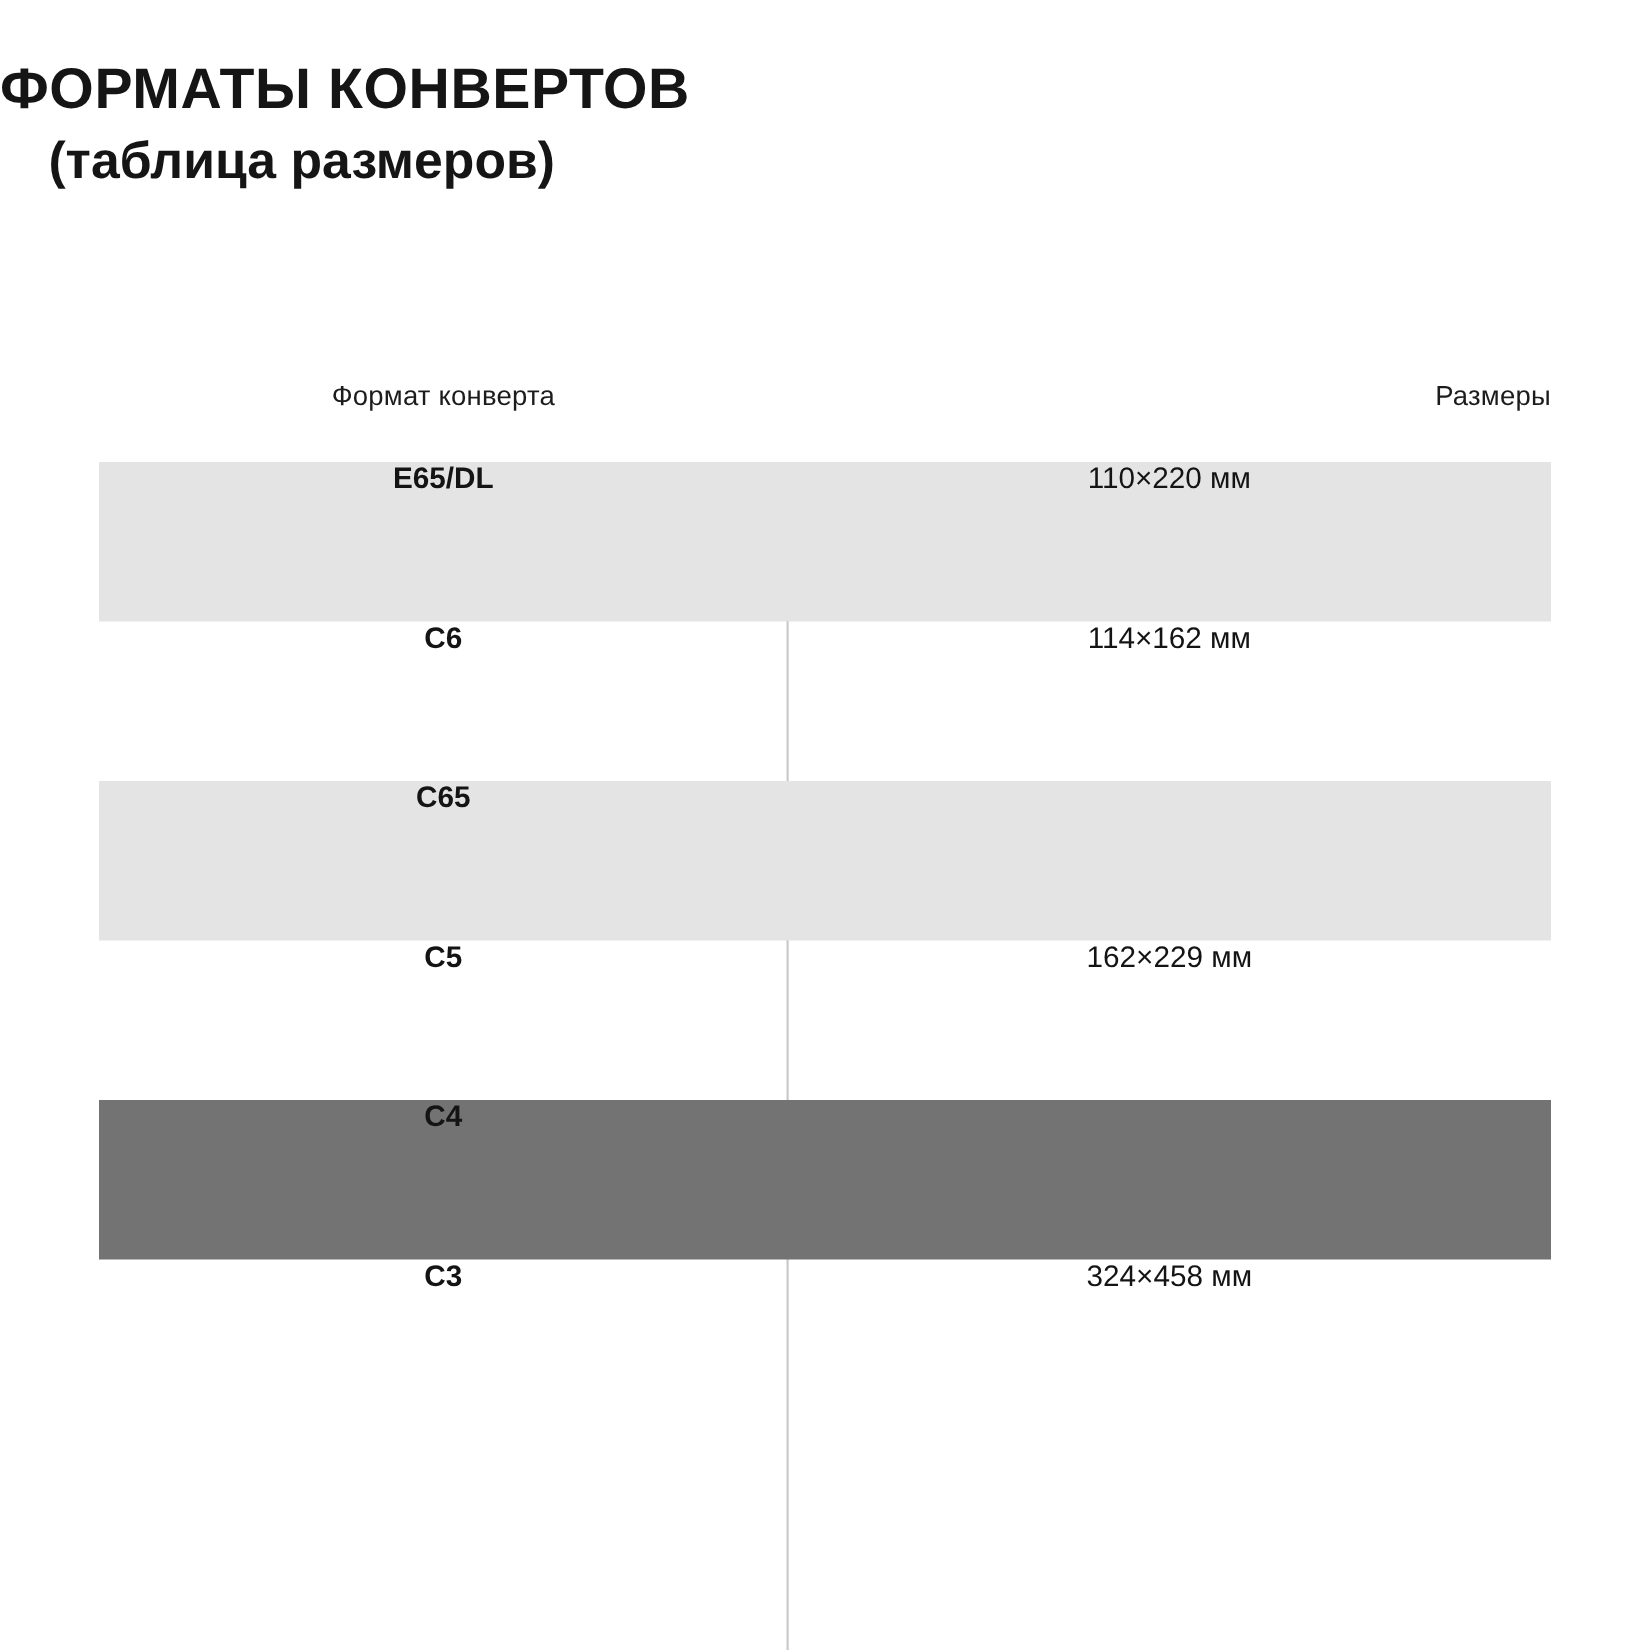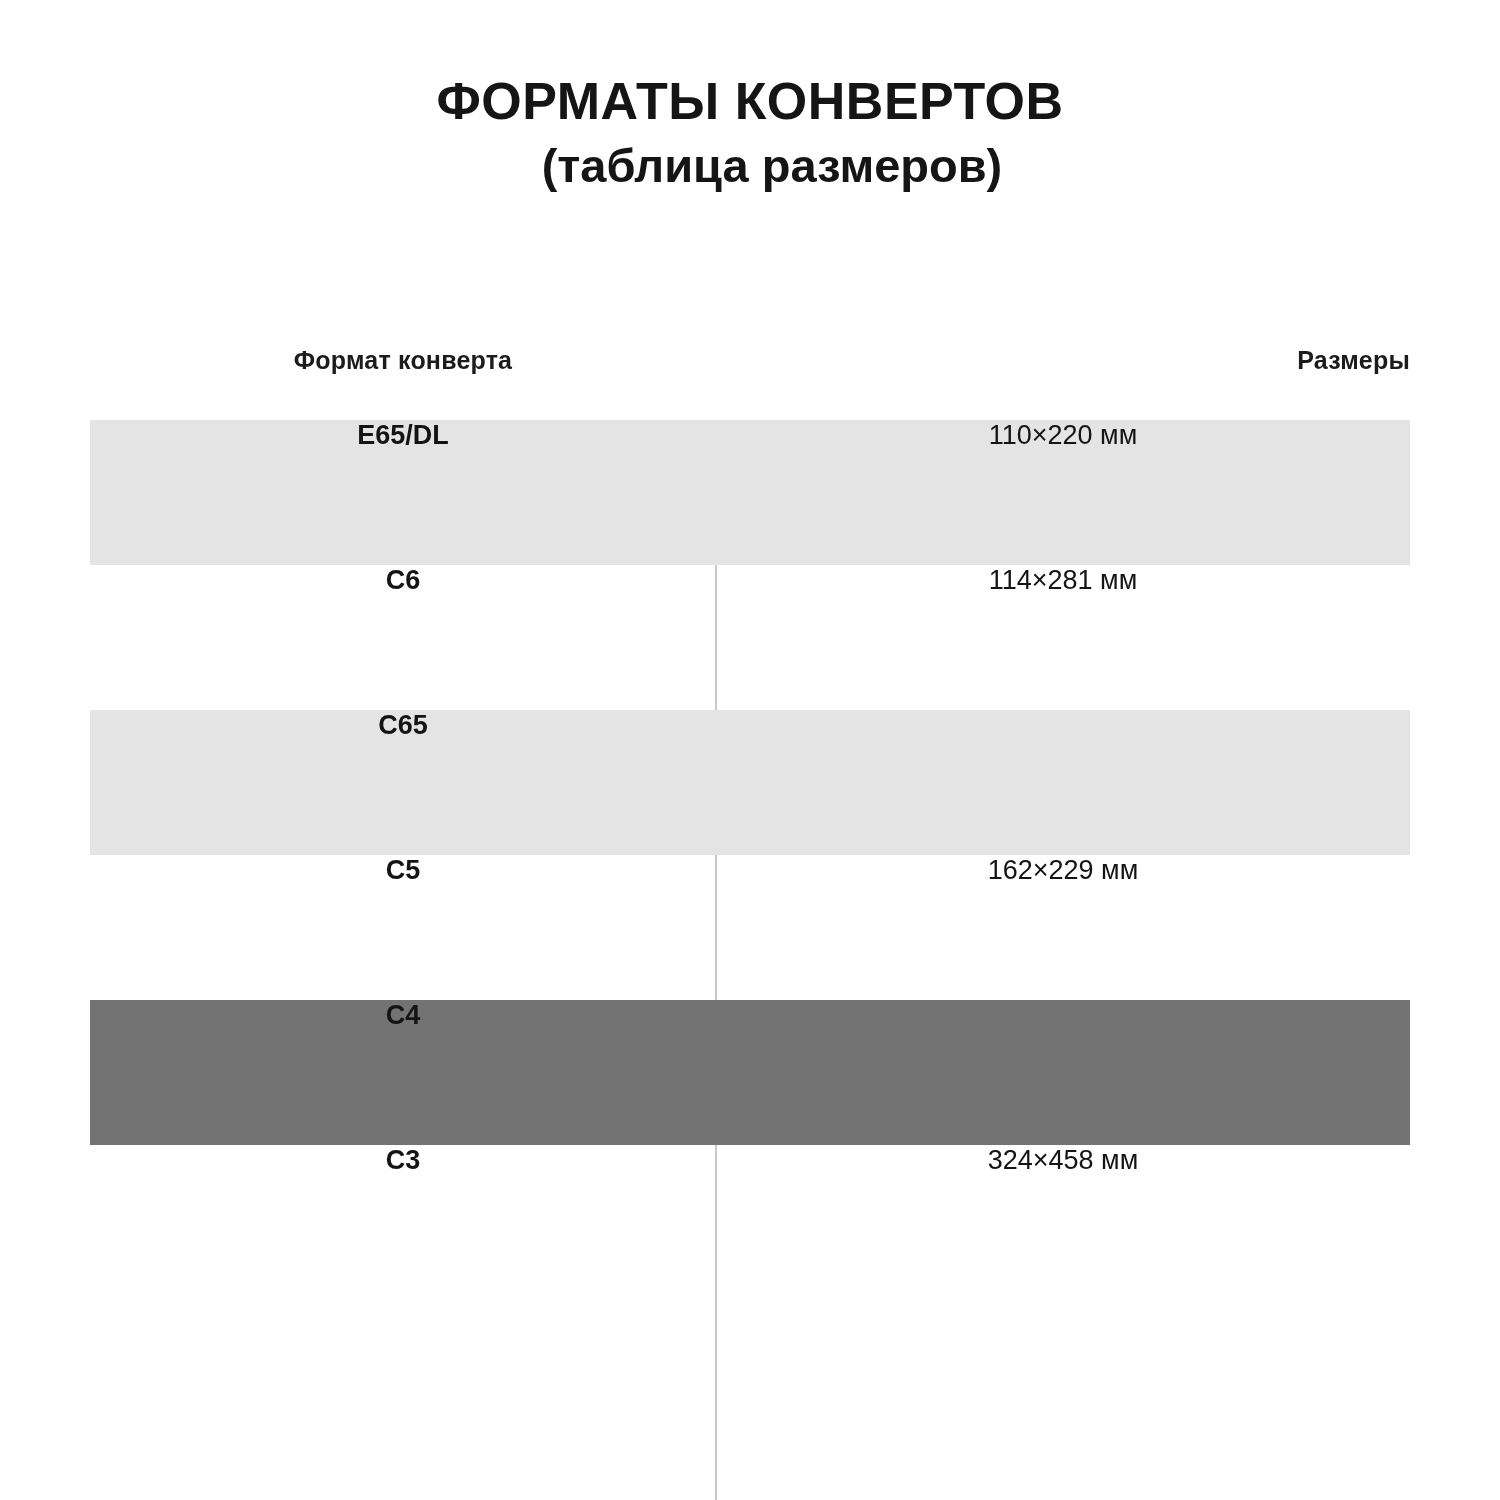--- a/index.html
+++ b/index.html
@@ -16,22 +16,22 @@
   }
 
   .page {
     position: relative;
     width: 1500px;
     height: 1500px;
     box-sizing: border-box;
   }
 
   .title-block {
-    text-align: center;
-    padding-top: 72px;
+    text-align: left;
+    padding-top: 52px;
   }
   .title-line-1 {
     font-size: 52px;
     font-weight: bold;
     letter-spacing: 0.5px;
     line-height: 1.15;
     color: #151515;
   }
   .title-line-2 {
     font-size: 47px;
@@ -49,21 +49,21 @@
     width: 1320px;
   }
 
   .head-row {
     display: flex;
     height: 120px;
     align-items: center;
   }
   .head-cell {
     font-size: 25px;
-    font-weight: bold;
+    font-weight: normal;
     color: #1c1c1c;
     text-align: center;
     letter-spacing: 0.2px;
   }
   .col-left {
     width: 626px;
     flex: 0 0 626px;
   }
   .col-right {
     width: 694px;
@@ -131,21 +131,21 @@
 
       <div class="divider"></div>
 
       <div class="row shaded">
         <div class="cell cell-format col-left">E65/DL</div>
         <div class="cell cell-size col-right">110×220 мм</div>
       </div>
 
       <div class="row">
         <div class="cell cell-format col-left">C6</div>
-        <div class="cell cell-size col-right">114×281 мм</div>
+        <div class="cell cell-size col-right">114×162 мм</div>
       </div>
 
       <div class="row shaded">
         <div class="cell cell-format col-left">C65</div>
       </div>
 
       <div class="row">
         <div class="cell cell-format col-left">C5</div>
         <div class="cell cell-size col-right">162×229 мм</div>
       </div>

